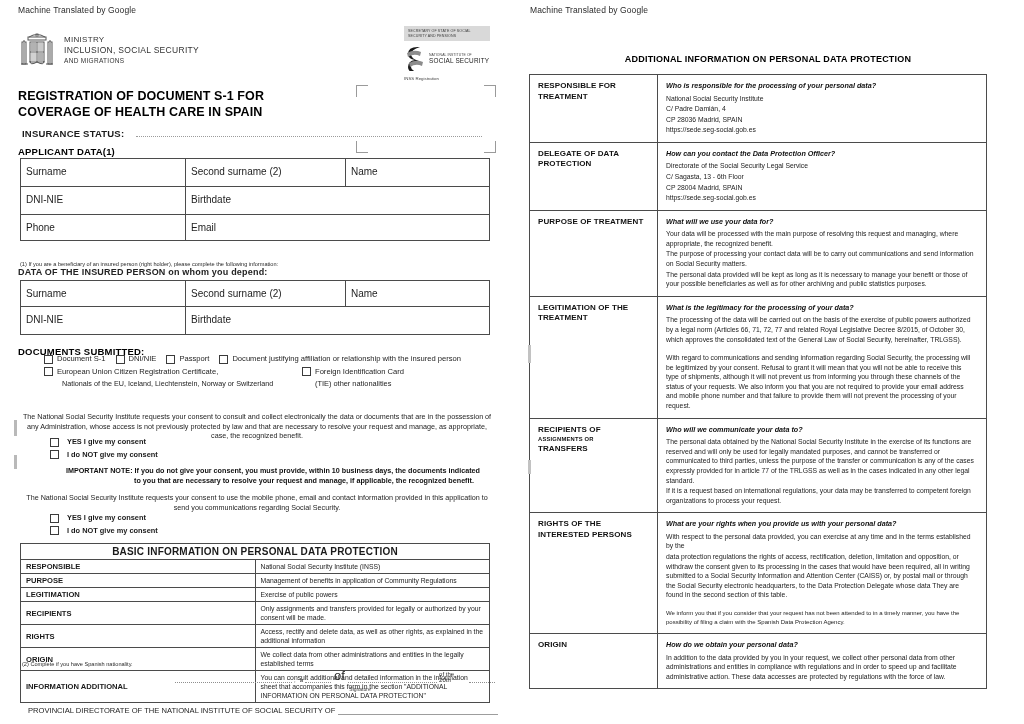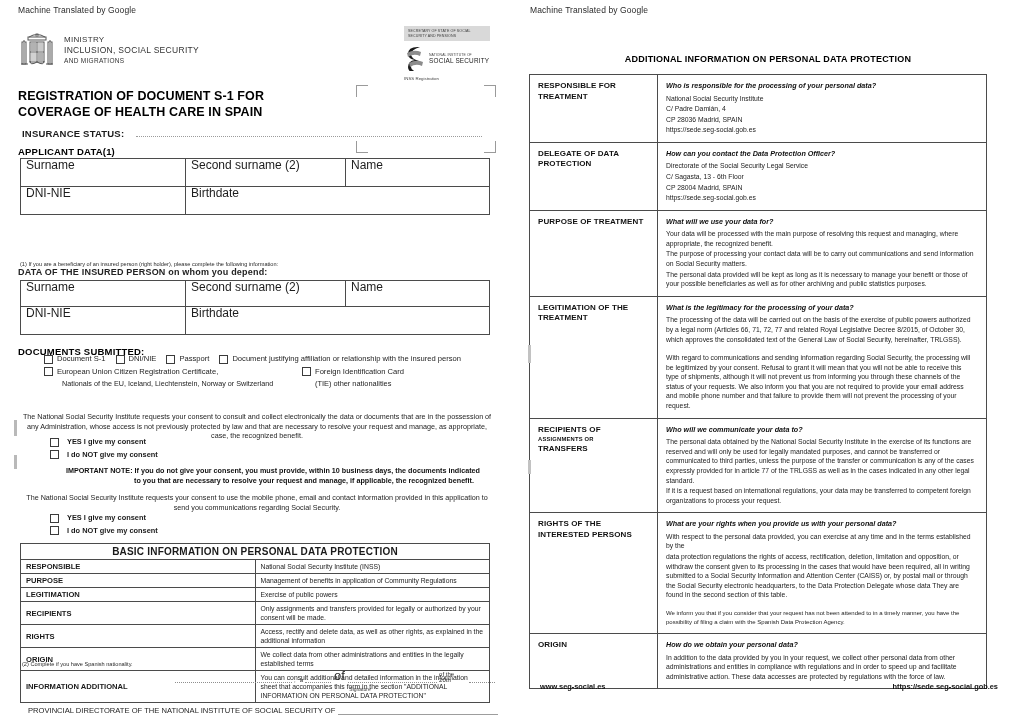--- a/index.html
+++ b/index.html
@@ -70,22 +70,22 @@
   .ins-row .lbl { font-size: 9.5px; font-weight: bold; letter-spacing: .2px; }
   .ins-row .dots { flex: 1; margin-left: 12px; border-bottom: 1px dotted #9b9b9b; height: 7px; }
 
   .sec-h { position: absolute; font-size: 9.5px; font-weight: bold; letter-spacing: .2px; color: #000; }
   .sec-h.a { top: 146px; left: 18px; }
   .sec-h.b { top: 268px; left: 18px; font-size: 9px; }
   .sec-h.c { top: 346px; left: 18px; }
 
   table.grid { position: absolute; border-collapse: collapse; table-layout: fixed; }
   table.grid td {
-    border: 1px solid #4b4b4b; font-size: 12px; color: #1d1d1d;
-    padding: 1px 0 0 5px; vertical-align: top; line-height: 10px;
+    border: 1px solid #4b4b4b; font-size: 10px; color: #1d1d1d;
+    padding: 8px 0 0 5px; vertical-align: top; line-height: 10px;
   }
   .t1 { top: 158px; left: 20px; width: 470px; }
   .t2 { top: 280px; left: 20px; width: 470px; }
 
   .footnote { position: absolute; font-size: 5.6px; color: #2a2a2a; }
   .fn1 { top: 261px; left: 20px; }
   .fn2 { top: 661px; left: 22px; }
 
   .docs { position: absolute; top: 354px; left: 44px; width: 450px; }
   .docline { display: flex; align-items: flex-start; margin-bottom: 3px; }
@@ -247,20 +247,24 @@
         <tbody>
             <tr>
           <td style="width:165px;height:28px">Surname</td>
           <td style="width:160px">Second surname (2)</td>
           <td>Name</td>
         </tr>
         <tr>
           <td style="height:28px">DNI-NIE</td>
           <td colspan="2">Birthdate</td>
         </tr>
+        <tr>
+          <td style="width:82px;height:26px">Phone</td>
+          <td colspan="2">Email</td>
+        </tr>
       </tbody>
         </table>
 
       <div class="footnote fn1">(1) If you are a beneficiary of an insured person (right holder), please complete the following information:</div>
       <div class="sec-h b">DATA OF THE INSURED PERSON on whom you depend:</div>
 
       <table class="grid t2">
         <tbody>
             <tr>
           <td style="width:165px;height:26px">Surname</td>
@@ -487,22 +491,18 @@
           <div class="k1">ORIGIN</div>
         </td>
         <td class="v">
           <div class="q">How do we obtain your personal data?</div>
           <div class="b">In addition to the data provided by you in your request, we collect other personal data from other administrations and entities in compliance with regulations and in order to speed up and facilitate administrative action. These data accesses are protected by regulations with the force of law.</div>
         </td>
       </tr>
     </tbody>
       </table>
 
-    <div class="rfoot">
-      <div>www.seg-social.es</div>
-      <div>https://sede.seg-social.gob.es</div>
-    </div>
 
     <div class="rmark mm3"></div>
     <div class="rmark mm4"></div>
   </div>
 
 </div>
 
 </body></html>

